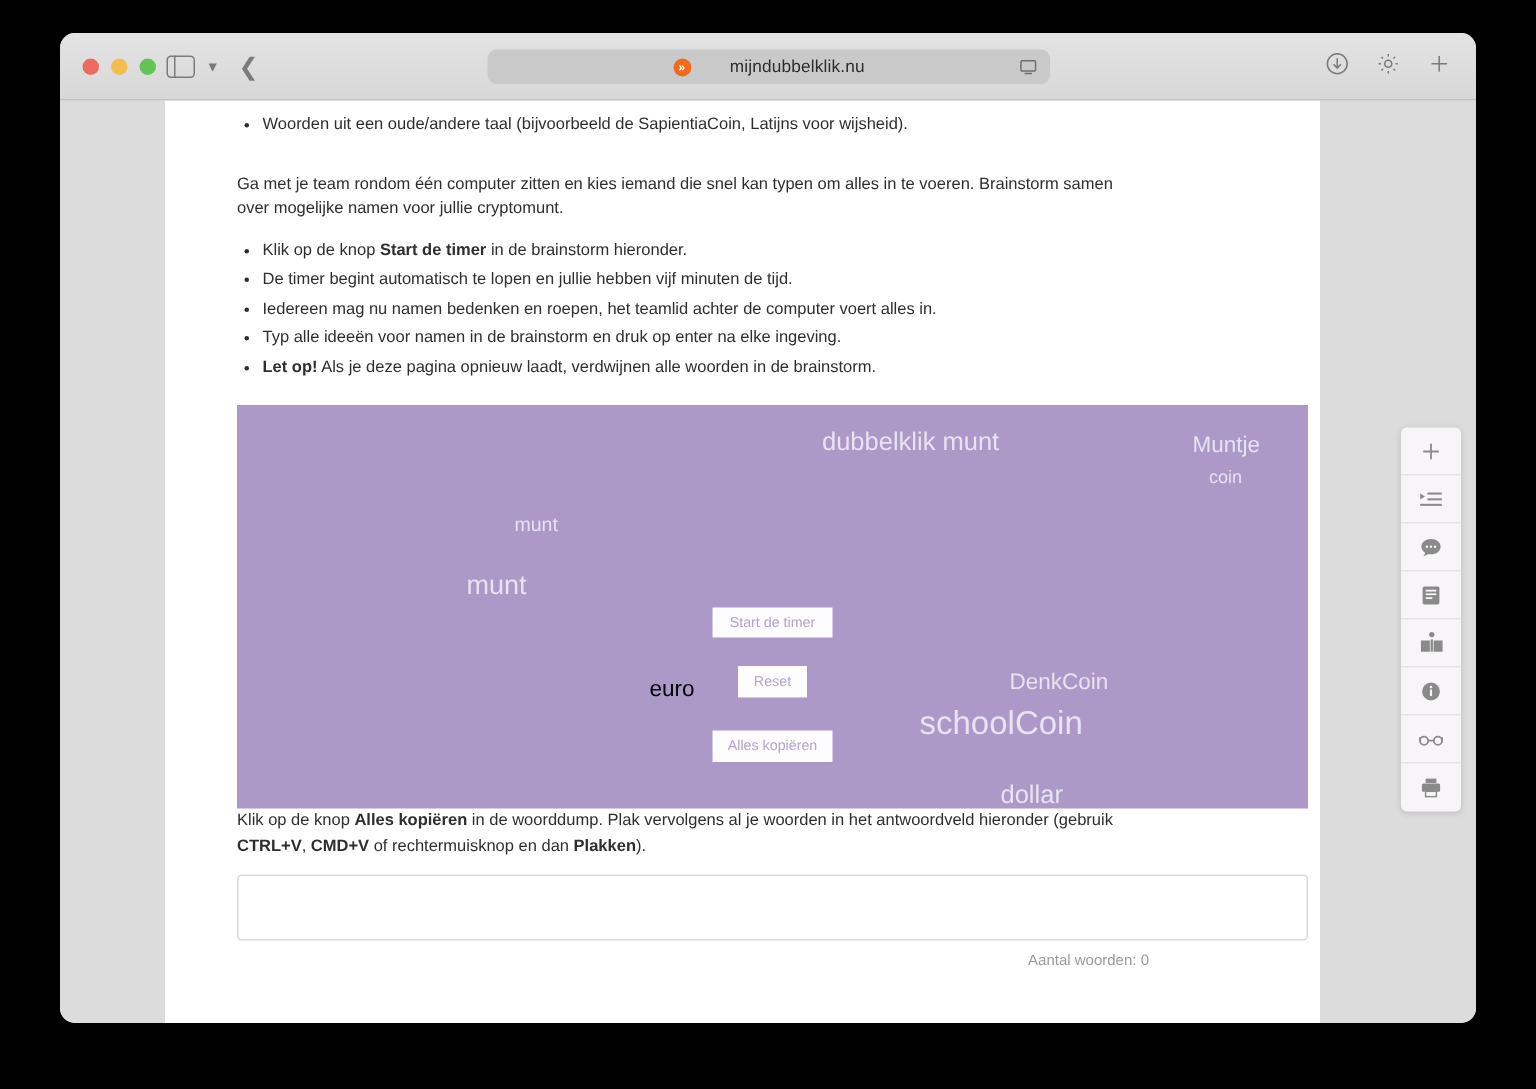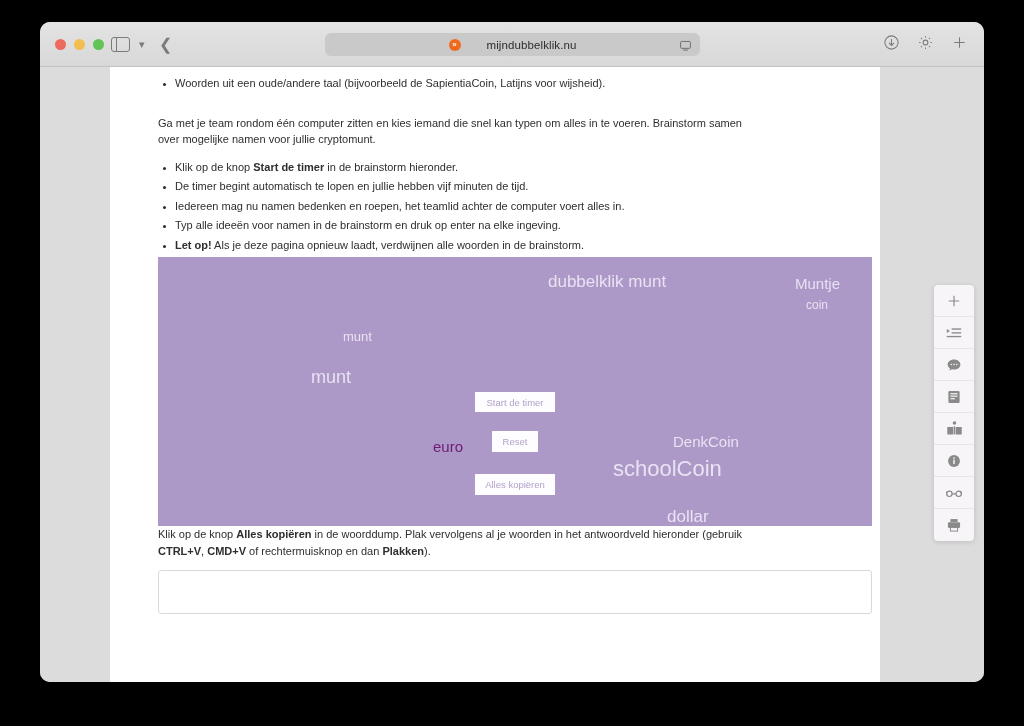--- a/index.html
+++ b/index.html
@@ -113,21 +113,21 @@
   ul.doc-list li { font-size: 11px; color: #2e2e2e; line-height: 1.78; }
   ul.doc-list li::marker { font-size: 9px; }
   b, strong { font-weight: bold; }
 
   
   #brainstorm-panel {
     position: relative;
     width: 714px; height: 269px;
     background: #ac99c8;
     overflow: hidden;
-    margin-top: 2px;
+    margin-top: 15px;
   }
   .cloud-word {
     position: absolute;
     color: #e9e2f2;
     white-space: nowrap;
     font-family: "Liberation Sans", sans-serif;
   }
   #brainstorm-input {
     position: absolute;
     left: 259px; top: 79px;
@@ -301,39 +301,40 @@
         </ul>
 
         
         <div id="brainstorm-panel">
           <div id="cloud-words">
               <span class="cloud-word" style="left: 390px; top: 15px; font-size: 17px; color: rgb(233, 226, 242);">dubbelklik munt</span>
               <span class="cloud-word" style="left: 637px; top: 18px; font-size: 15px; color: rgb(233, 226, 242);">Muntje</span>
               <span class="cloud-word" style="left: 648px; top: 41px; font-size: 12px; color: rgb(233, 226, 242);">coin</span>
               <span class="cloud-word" style="left: 185px; top: 72px; font-size: 13px; color: rgb(233, 226, 242);">munt</span>
               <span class="cloud-word" style="left: 153px; top: 110px; font-size: 18px; color: rgb(233, 226, 242);">munt</span>
-              <span class="cloud-word" style="left: 275px; top: 181px; font-size: 15px; color: #701a75;">euro</span>
+              <span class="cloud-word" style="left: 275px; top: 181px; font-size: 15px; color: #000000;">euro</span>
               <span class="cloud-word" style="left: 515px; top: 176px; font-size: 15px; color: rgb(233, 226, 242);">DenkCoin</span>
               <span class="cloud-word" style="left: 455px; top: 199px; font-size: 22px; color: rgb(233, 226, 242);">schoolCoin</span>
               <span class="cloud-word" style="left: 509px; top: 250px; font-size: 17px; color: rgb(233, 226, 242);">dollar</span>
             </div>
 
 
           <button class="bs-button" id="btn-start-timer">Start de timer</button>
           <button class="bs-button" id="btn-reset">Reset</button>
           <button class="bs-button" id="btn-copy-all">Alles kopiëren</button>
         </div>
 
         
         <p class="doc-text" id="copy-instructions" style="margin:0;">
           <span>Klik op de knop </span><b>Alles kopiëren</b><span> in de woorddump. Plak vervolgens al je woorden in het antwoordveld hieronder (gebruik </span><b>CTRL+V</b><span>, </span><b>CMD+V</b><span> of rechtermuisknop en dan </span><b>Plakken</b><span>).</span>
         </p>
 
         <textarea id="answer-textarea" placeholder="" style=""></textarea>
 
+        <div id="word-count">Aantal woorden: 0</div>
 
         
 
         
         
 
       </div>
     </div>
 
     <div id="tool-sidebar">

